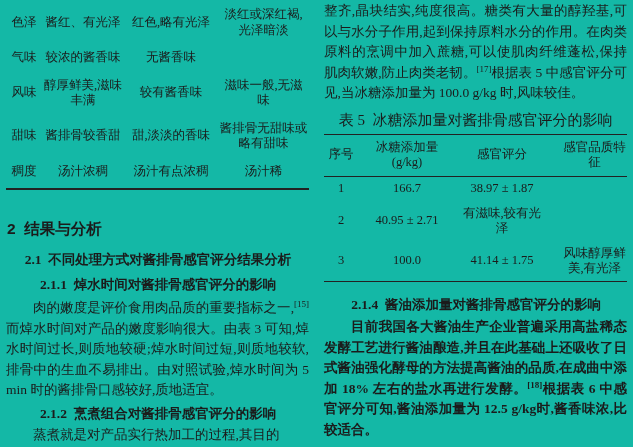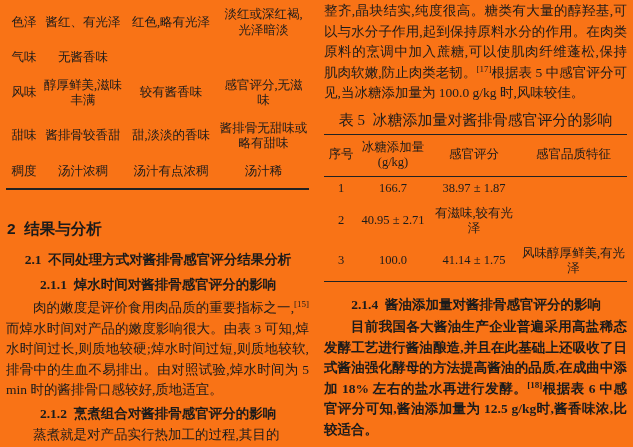--- a/index.html
+++ b/index.html
@@ -1,19 +1,19 @@
 <!DOCTYPE html>
 <html><head>
 <meta charset="utf-8">
 <style>
   html,body { margin:0; padding:0; }
   .page {
     position:relative;
     width:633px; height:447px;
-    background:#f97316;
+    background:#14b8a6;
     color:#1b1b1b;
     font-family:"Liberation Serif","DejaVu Serif",serif;
     overflow:hidden;
   }
   .col { position:absolute; top:0; }
   .col-left  { left:6px;   width:303px; }
   .col-right { left:324px; width:303px; }
 
   
   .para {
@@ -67,20 +67,21 @@
   }
   .t5 {
     margin-top:4px;
     border-top:1.8px solid #222;
     border-bottom:1.8px solid #222;
     font-size:12.5px;
   }
   .t5-row {
     display:grid;
     grid-template-columns:34px 70px 92px 1fr;
+    gap:14px;
   }
   .t5-cell {
     display:flex; flex-direction:column;
     align-items:center; justify-content:center;
     text-align:center;
     line-height:15.5px;
     padding:4.5px 1px;
   }
   .t5-head { border-bottom:1.2px solid #222; }
   .t5-head .t5-cell { padding:5px 1px; }
@@ -94,27 +95,28 @@
 
     <div class="attr-table">
       <div class="attr-row">
         <div class="attr-cell">色泽</div>
         <div class="attr-cell">酱红、有光泽</div>
         <div class="attr-cell">红色,略有光泽</div>
         <div class="attr-cell">淡红或深红褐,光泽暗淡</div>
       </div>
       <div class="attr-row">
         <div class="attr-cell">气味</div>
+        <div class="attr-cell">较浓的酱香味</div>
         <div class="attr-cell">无酱香味</div>
       </div>
       <div class="attr-row">
         <div class="attr-cell">风味</div>
         <div class="attr-cell">醇厚鲜美,滋味丰满</div>
         <div class="attr-cell">较有酱香味</div>
-        <div class="attr-cell">感官评分,无滋味</div>
+        <div class="attr-cell">滋味一般,无滋味</div>
       </div>
       <div class="attr-row">
         <div class="attr-cell">甜味</div>
         <div class="attr-cell">酱排骨较香甜</div>
         <div class="attr-cell">甜,淡淡的香味</div>
         <div class="attr-cell">酱排骨无甜味或略有甜味</div>
       </div>
       <div class="attr-row">
         <div class="attr-cell">稠度</div>
         <div class="attr-cell">汤汁浓稠</div>

